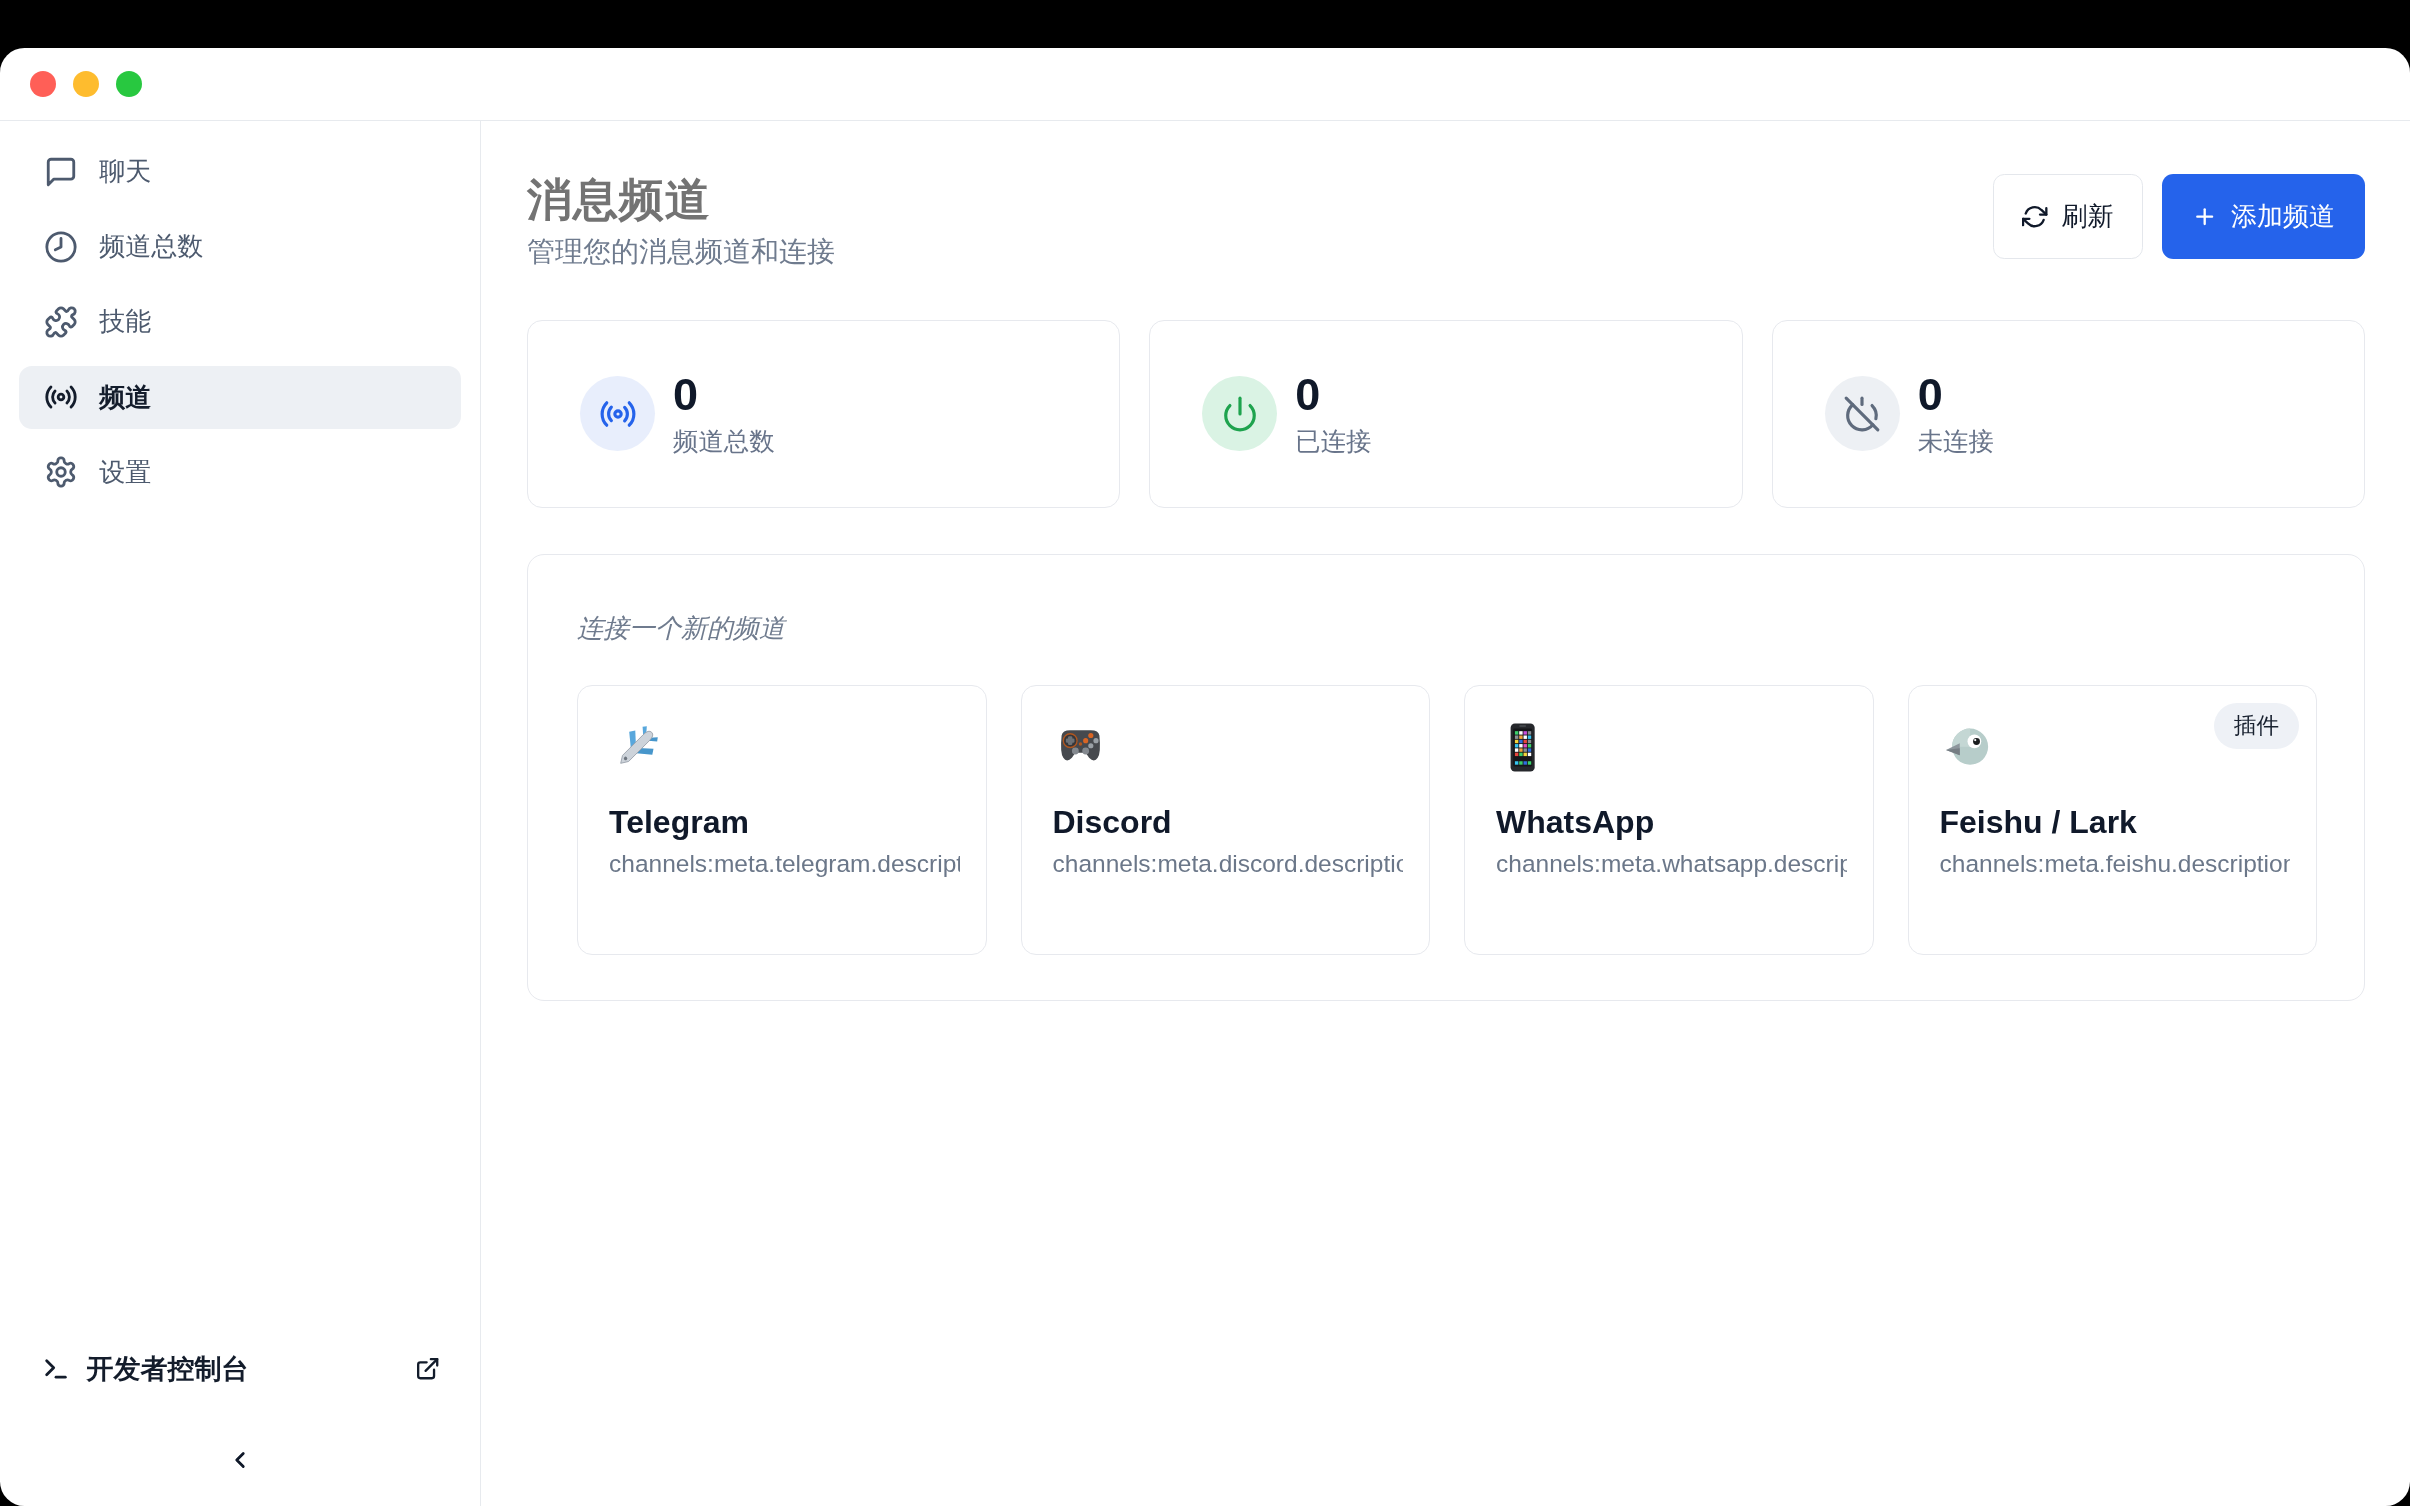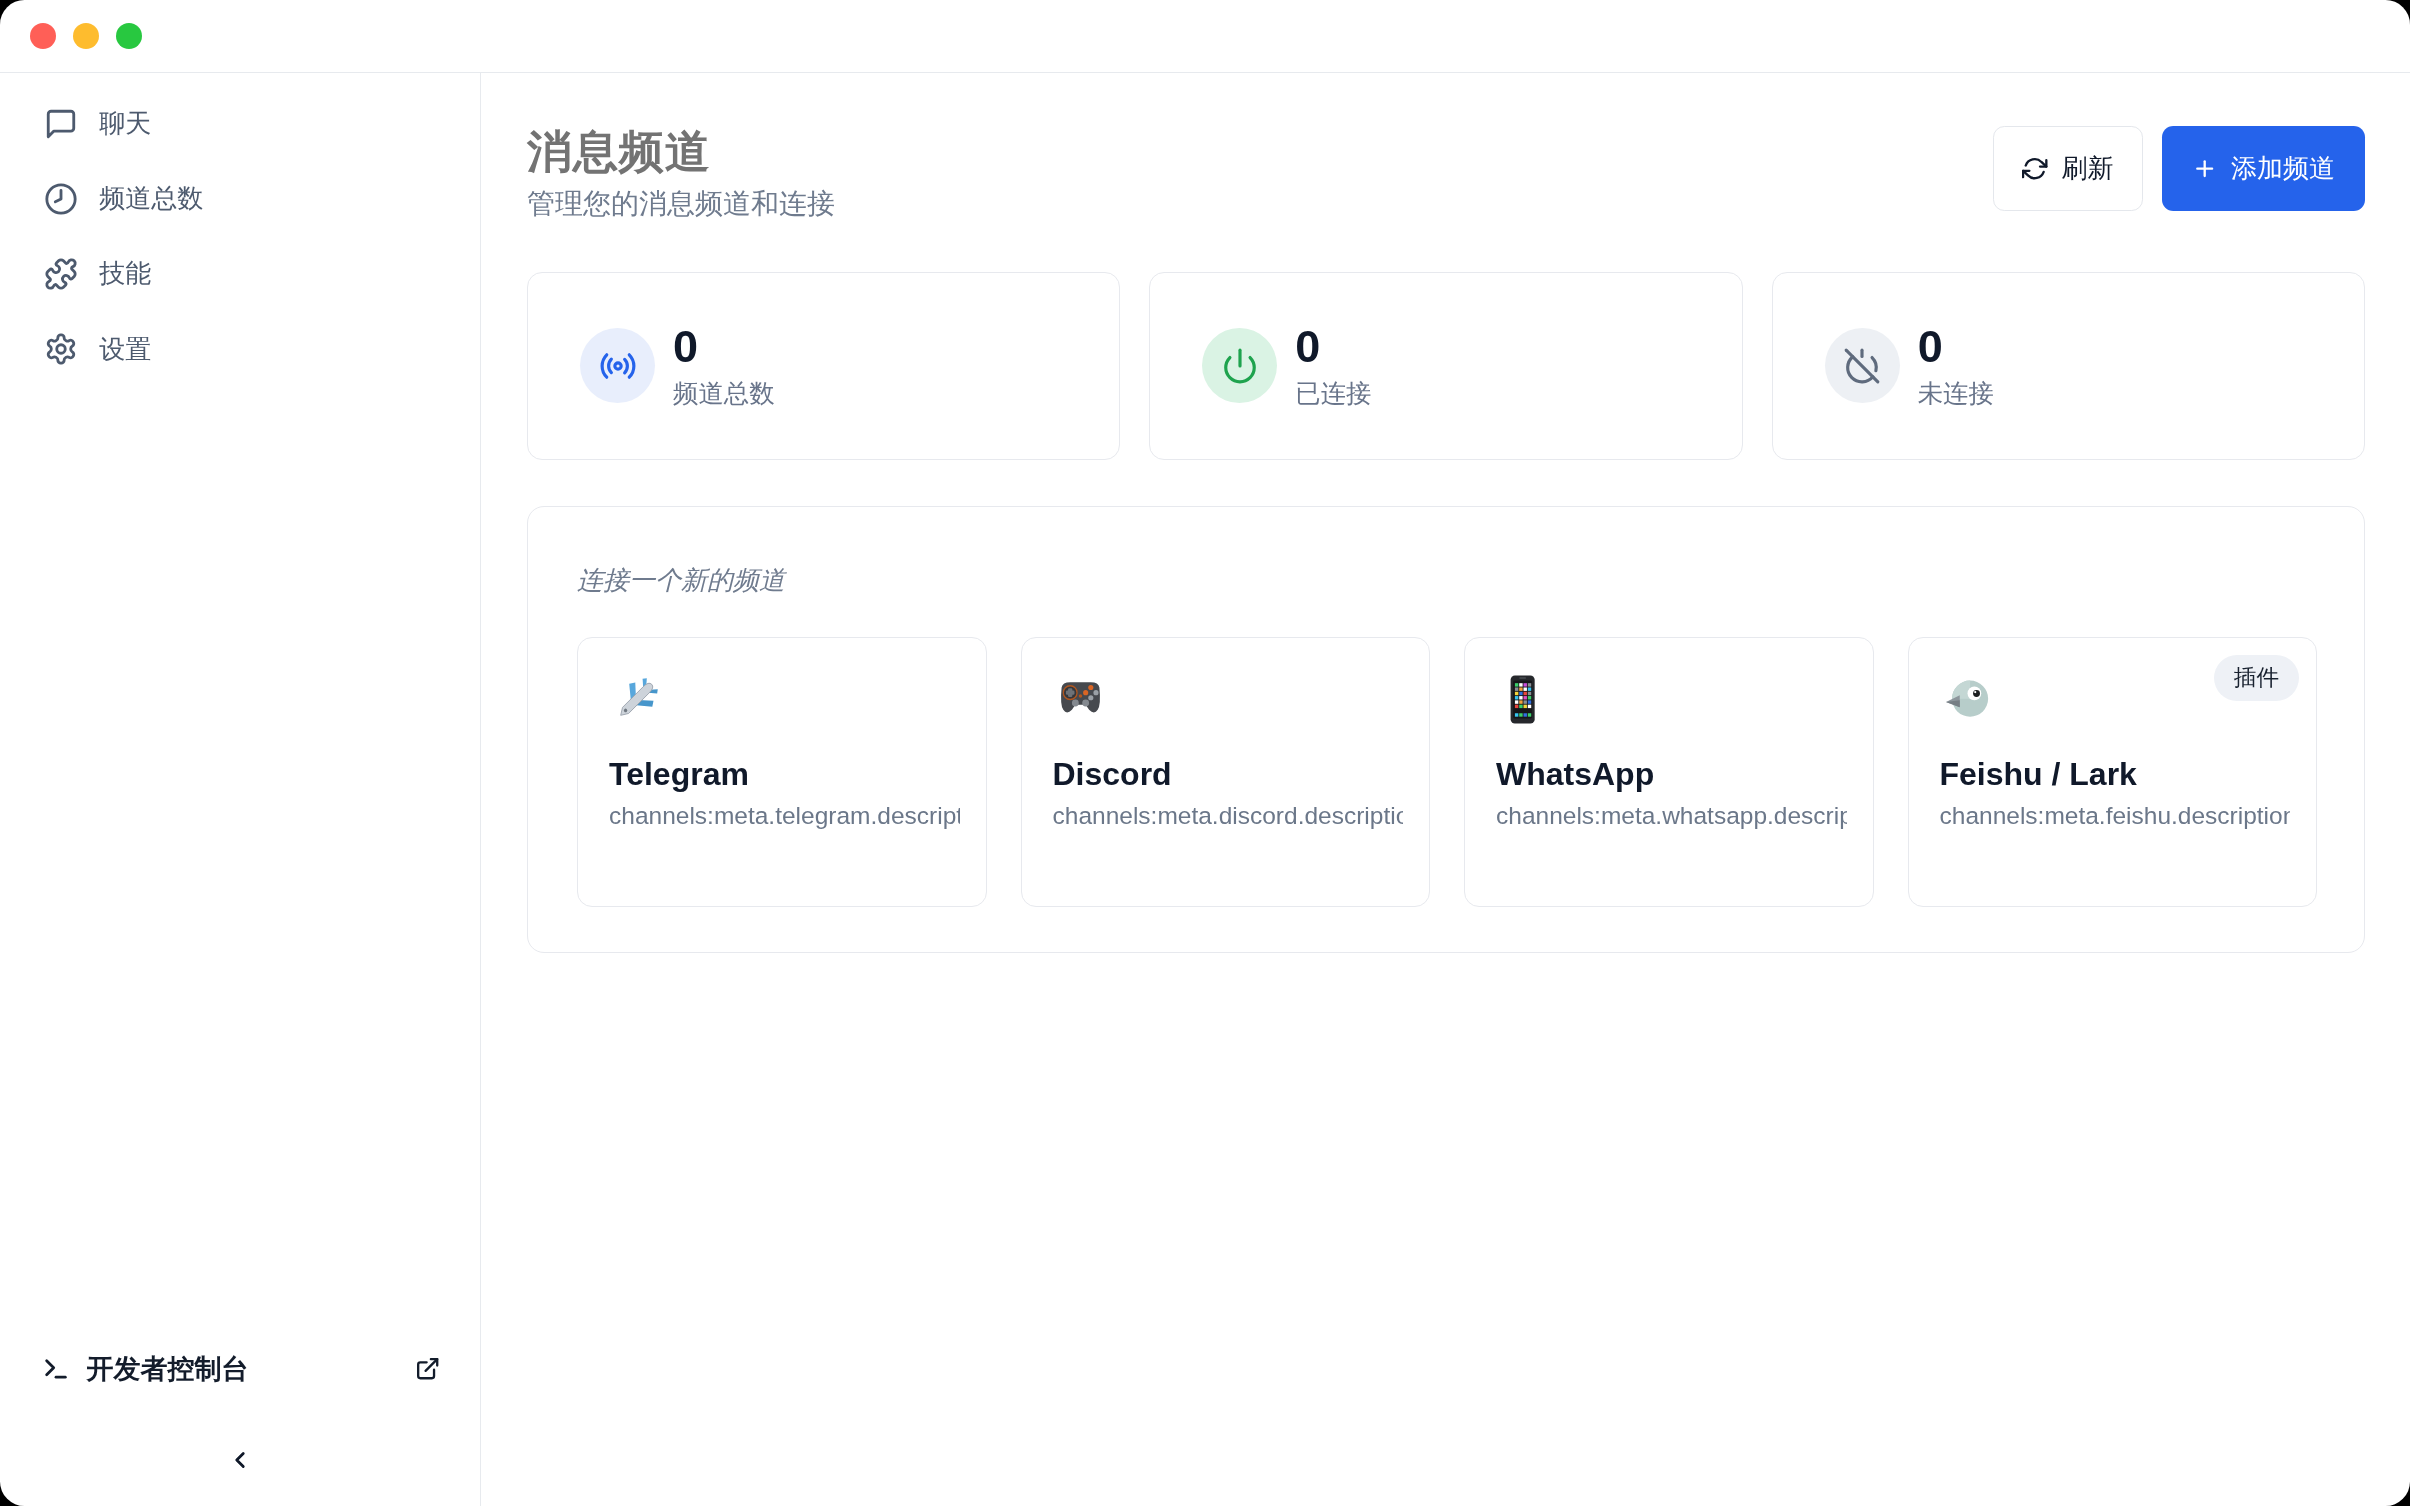--- a/index.html
+++ b/index.html
@@ -3,21 +3,21 @@
 <meta charset="utf-8">
 <style>
   html,body{margin:0;padding:0;}
   body{
     width:2411px;height:1507px;background:#000;
     font-family:"Liberation Sans","DejaVu Sans",sans-serif;
     -webkit-font-smoothing:antialiased;
   }
   .window{
     position:absolute;inset:0;background:#fff;border-radius:24.5px;
-    overflow:hidden;display:flex;flex-direction:column;
+    overflow:hidden;display:flex;flex-direction:column;margin-top:48px;
   }
   
   .titlebar{
     height:73px;flex:0 0 73px;border-bottom:0.9px solid #e7eaee;
     display:flex;align-items:center;padding-left:30px;gap:17px;box-sizing:border-box;
   }
   .tl-dot{width:26px;height:26px;border-radius:50%;cursor:pointer;}
   .tl-red{background:#ff5f57;}
   .tl-yellow{background:#febc2e;}
   .tl-green{background:#28c840;}
@@ -124,20 +124,32 @@
         </span>
         <span>频道总数</span>
       </div>
       <div class="nav-item">
         <span class="icon">
           <svg viewBox="0 0 24 24" fill="none" stroke="currentColor" stroke-width="2" stroke-linecap="round" stroke-linejoin="round">
               <path d="M19.439 7.85c-.049.322.059.648.289.878l1.568 1.568c.47.47.706 1.087.706 1.704s-.235 1.233-.706 1.704l-1.611 1.611a.98.98 0 0 1-.837.276c-.47-.07-.802-.48-.968-.925a2.501 2.501 0 1 0-3.214 3.214c.446.166.855.497.925.968a.979.979 0 0 1-.276.837l-1.61 1.61a2.404 2.404 0 0 1-1.705.707 2.402 2.402 0 0 1-1.704-.706l-1.568-1.568a1.026 1.026 0 0 0-.877-.29c-.493.074-.84.504-1.02.968a2.5 2.5 0 1 1-3.237-3.237c.464-.18.894-.527.967-1.02a1.026 1.026 0 0 0-.289-.877l-1.568-1.568A2.402 2.402 0 0 1 1.998 12c0-.617.236-1.234.706-1.704L4.23 8.77c.24-.24.581-.353.917-.303.515.077.877.528 1.073 1.01a2.5 2.5 0 1 0 3.259-3.259c-.482-.196-.933-.558-1.01-1.073-.05-.336.062-.676.303-.917l1.525-1.525A2.402 2.402 0 0 1 12 1.998c.617 0 1.234.236 1.704.706l1.568 1.568c.23.23.556.338.877.29.493-.074.84-.504 1.02-.968a2.5 2.5 0 1 1 3.237 3.237c-.464.18-.894.527-.967 1.02Z"></path>
             </svg>
         </span>
         <span>技能</span>
+      </div>
+      <div class="nav-item active">
+        <span class="icon">
+          <svg viewBox="0 0 24 24" fill="none" stroke="currentColor" stroke-width="2" stroke-linecap="round" stroke-linejoin="round">
+              <path d="M4.9 19.1C1 15.2 1 8.8 4.9 4.9"></path>
+              <path d="M7.8 16.2c-2.3-2.3-2.3-6.1 0-8.5"></path>
+              <circle cx="12" cy="12" r="2"></circle>
+              <path d="M16.2 7.8c2.3 2.3 2.3 6.1 0 8.5"></path>
+              <path d="M19.1 4.9C23 8.8 23 15.2 19.1 19.1"></path>
+            </svg>
+        </span>
+        <span>频道</span>
       </div>
       <div class="nav-item">
         <span class="icon">
           <svg viewBox="0 0 24 24" fill="none" stroke="currentColor" stroke-width="2" stroke-linecap="round" stroke-linejoin="round">
               <path d="M12.22 2h-.44a2 2 0 0 0-2 2v.18a2 2 0 0 1-1 1.73l-.43.25a2 2 0 0 1-2 0l-.15-.08a2 2 0 0 0-2.73.73l-.22.38a2 2 0 0 0 .73 2.73l.15.1a2 2 0 0 1 1 1.72v.51a2 2 0 0 1-1 1.74l-.15.09a2 2 0 0 0-.73 2.73l.22.38a2 2 0 0 0 2.73.73l.15-.08a2 2 0 0 1 2 0l.43.25a2 2 0 0 1 1 1.73V20a2 2 0 0 0 2 2h.44a2 2 0 0 0 2-2v-.18a2 2 0 0 1 1-1.73l.43-.25a2 2 0 0 1 2 0l.15.08a2 2 0 0 0 2.73-.73l.22-.39a2 2 0 0 0-.73-2.73l-.15-.08a2 2 0 0 1-1-1.74v-.5a2 2 0 0 1 1-1.74l.15-.09a2 2 0 0 0 .73-2.73l-.22-.38a2 2 0 0 0-2.73-.73l-.15.08a2 2 0 0 1-2 0l-.43-.25a2 2 0 0 1-1-1.73V4a2 2 0 0 0-2-2z"></path>
               <circle cx="12" cy="12" r="3"></circle>
             </svg>
         </span>
         <span>设置</span>
       </div>

